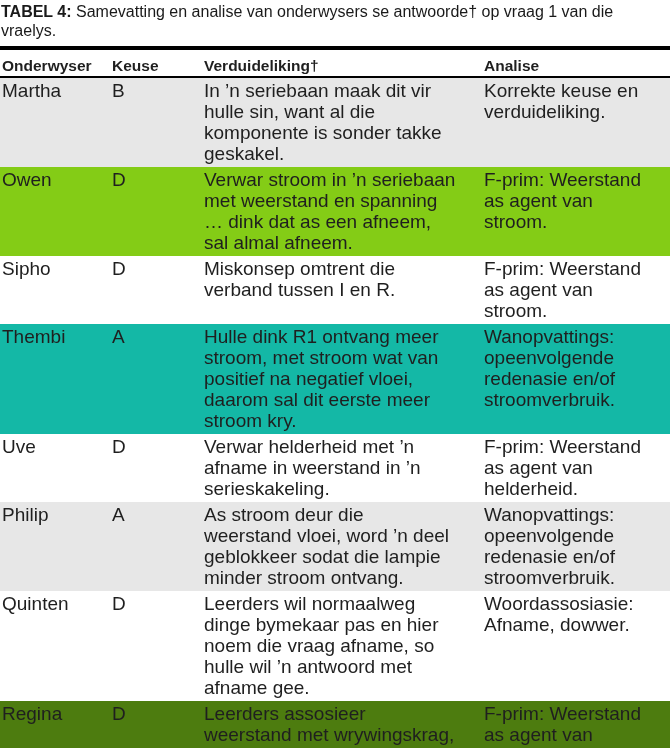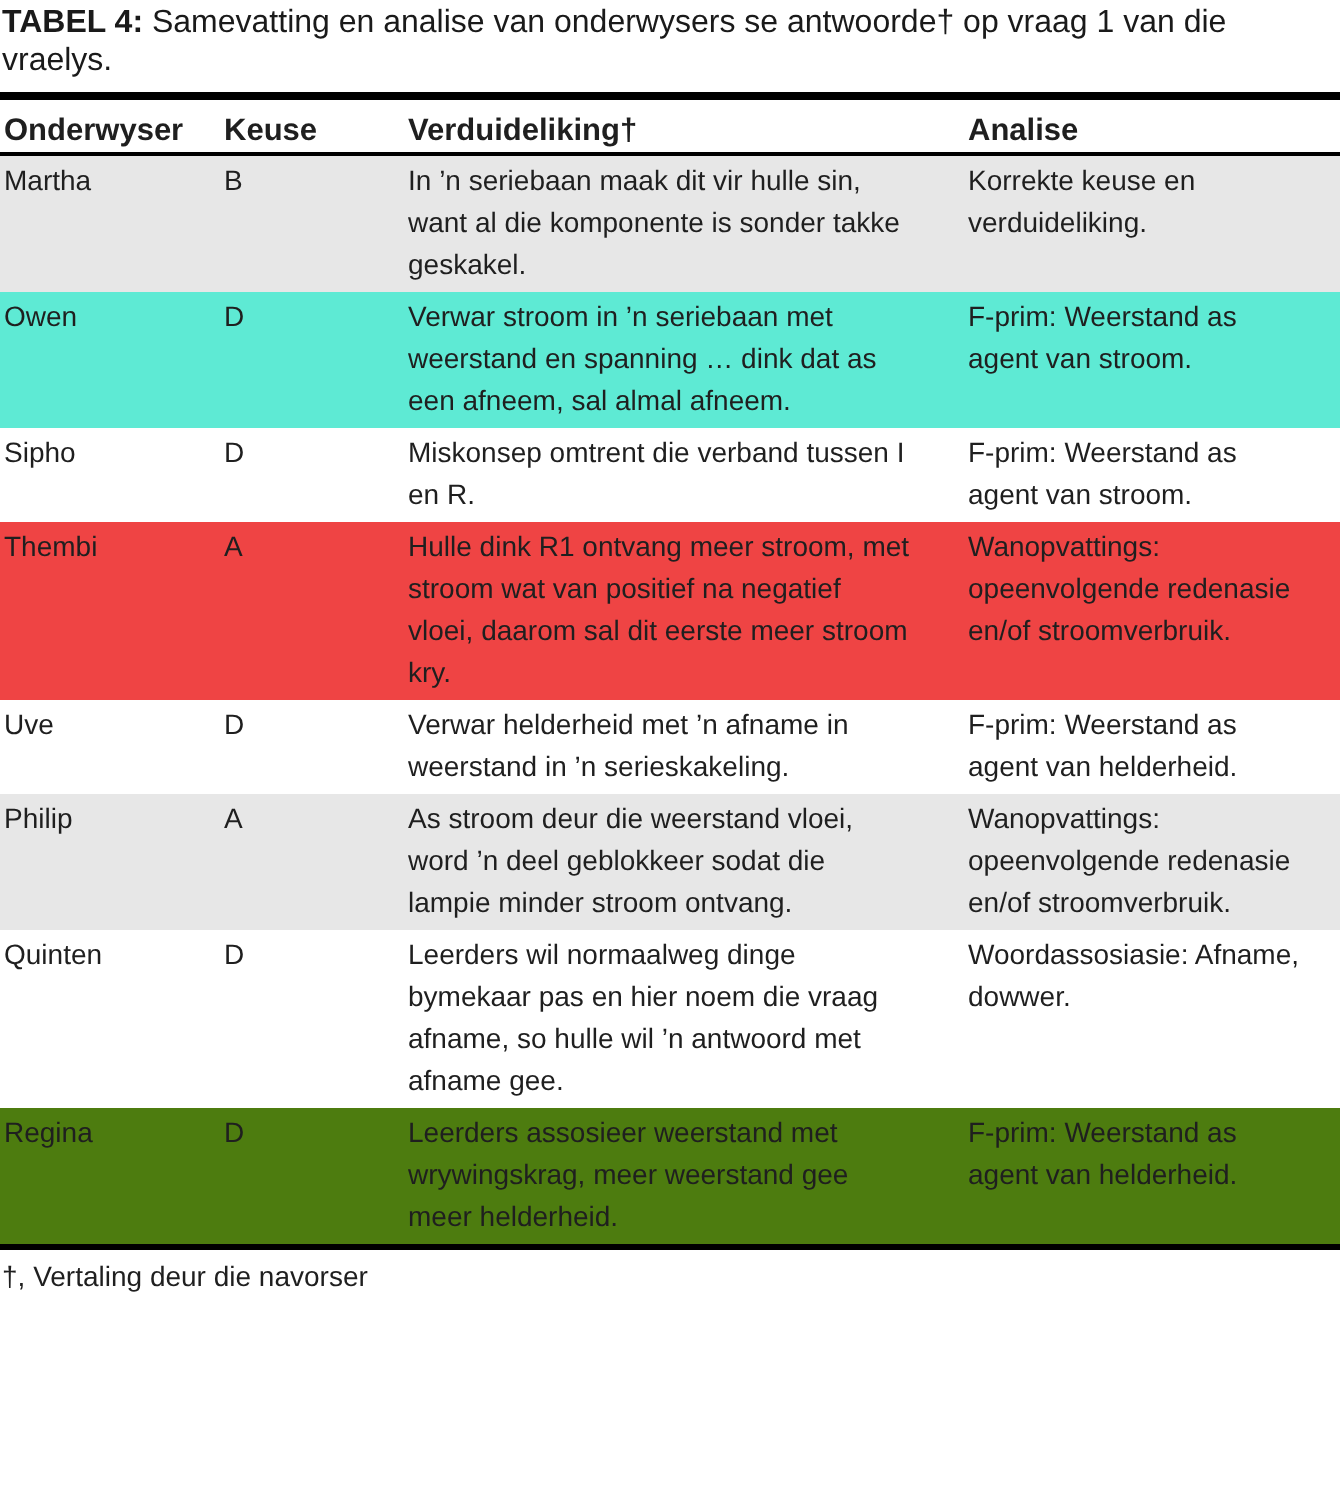--- a/index.html
+++ b/index.html
@@ -42,21 +42,21 @@
     text-align: left;
     font-weight: bold;
     font-size: 15.5px;
     line-height: 20px;
     padding: 6px 8px 0 2px;
     border-bottom: 2px solid #000000;
     vertical-align: bottom;
   }
   td {
     vertical-align: top;
-    font-size: 14px;
+    font-size: 19px;
     line-height: 21px;
     padding: 2px 10px 3px 2px;
   }
   td:nth-child(3) { padding-right: 26px; }
   td:nth-child(4) { padding-right: 14px; }
   tr.shaded { background: #e7e7e7; }
   .footnote {
     margin: 0;
     padding: 5px 0 0 1px;
     font-size: 14px;
@@ -85,33 +85,33 @@
         <th>Analise</th>
       </tr>
     </thead>
     <tbody id="table-body">
         <tr class="shaded" style="background: rgb(231, 231, 231);">
           <td>Martha</td>
           <td>B</td>
           <td>In ’n seriebaan maak dit vir hulle sin, want al die komponente is sonder takke geskakel.</td>
           <td>Korrekte keuse en verduideliking.</td>
         </tr>
-        <tr class="shaded" style="background: #5eead4;">
+        <tr class="shaded" style="background: #84cc16;">
           <td>Owen</td>
           <td>D</td>
           <td>Verwar stroom in ’n seriebaan met weerstand en spanning … dink dat as een afneem, sal almal afneem.</td>
           <td>F-prim: Weerstand as agent van stroom.</td>
         </tr>
         <tr>
           <td>Sipho</td>
           <td>D</td>
           <td>Miskonsep omtrent die verband tussen I en R.</td>
           <td>F-prim: Weerstand as agent van stroom.</td>
         </tr>
-        <tr class="shaded" style="background: #ef4444;">
+        <tr class="shaded" style="background: #14b8a6;">
           <td>Thembi</td>
           <td>A</td>
           <td>Hulle dink R1 ontvang meer stroom, met stroom wat van positief na negatief vloei, daarom sal dit eerste meer stroom kry.</td>
           <td>Wanopvattings: opeenvolgende redenasie en/of stroomverbruik.</td>
         </tr>
         <tr>
           <td>Uve</td>
           <td>D</td>
           <td>Verwar helderheid met ’n afname in weerstand in ’n serieskakeling.</td>
           <td>F-prim: Weerstand as agent van helderheid.</td>

